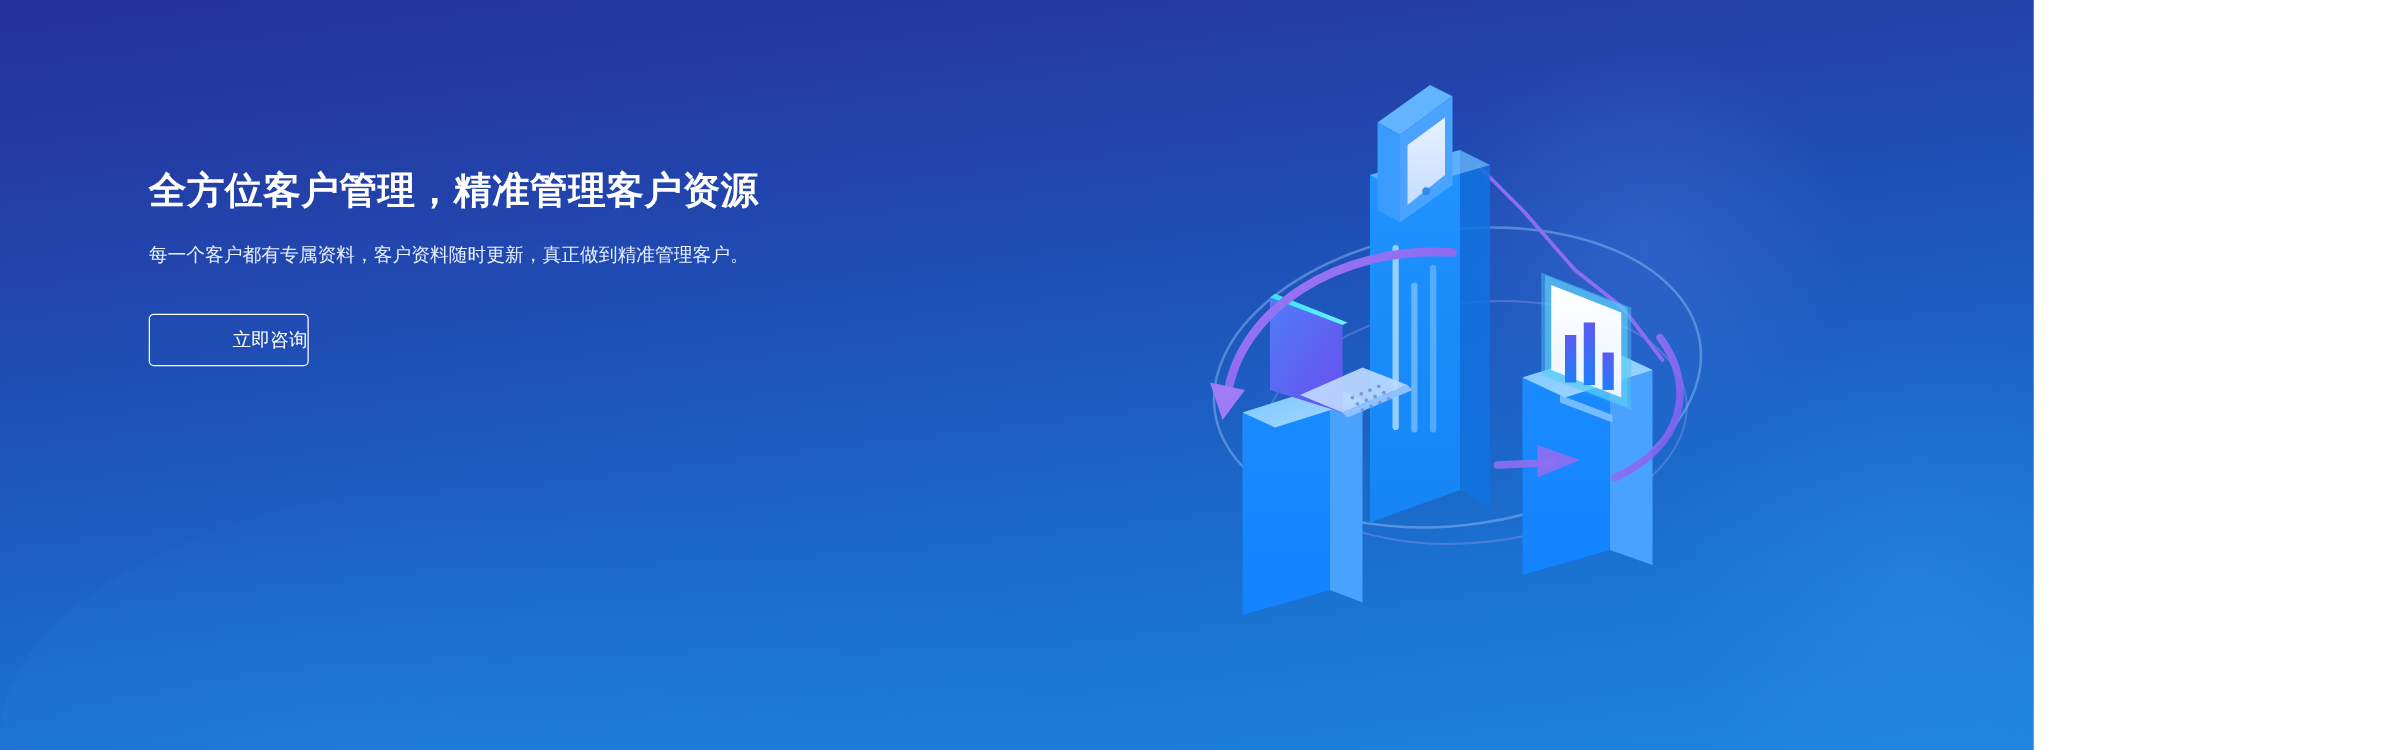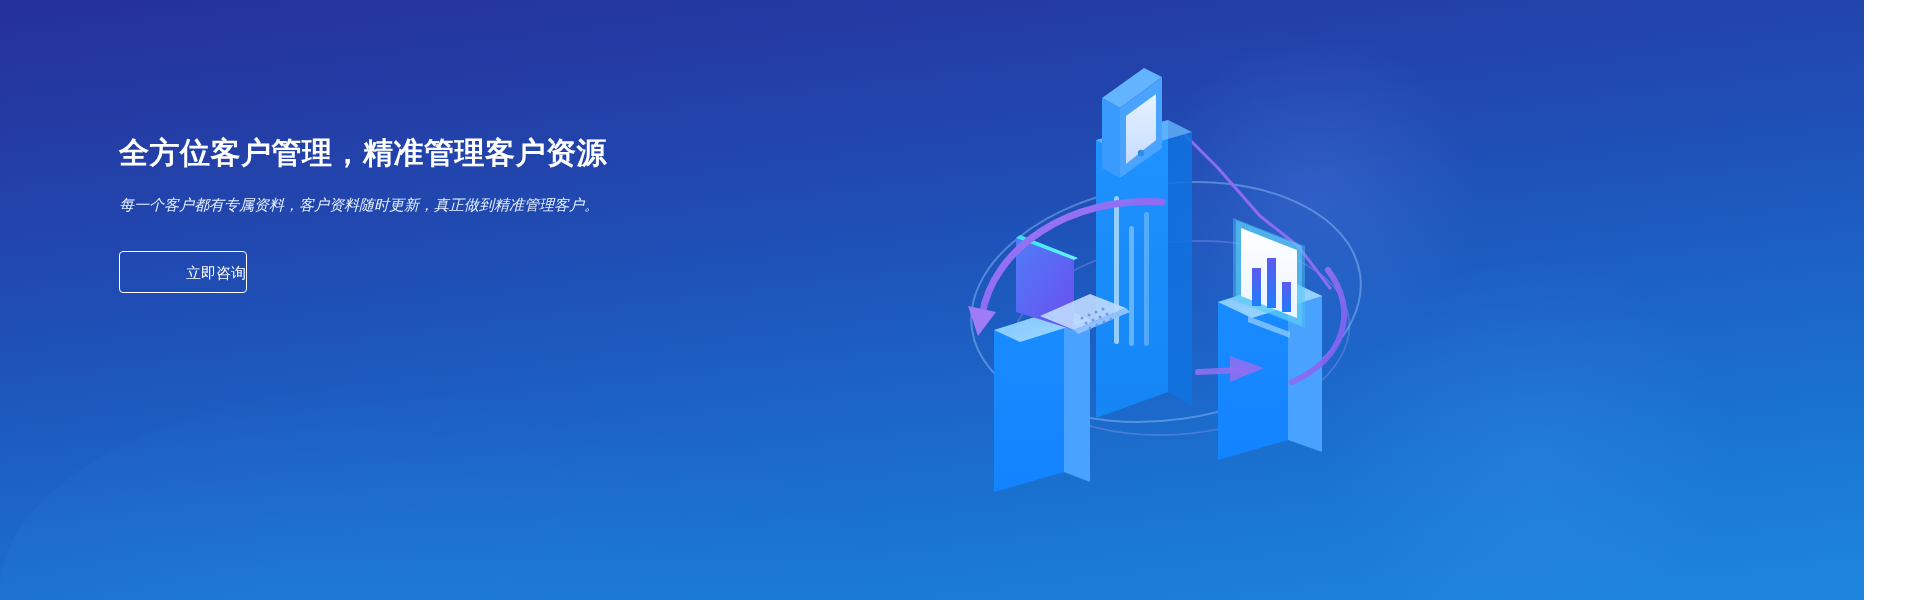--- a/index.html
+++ b/index.html
@@ -1,40 +1,40 @@
 <!DOCTYPE html>
 <html><head>
 <meta charset="utf-8">
 <style>
   html,body{margin:0;padding:0;}
   body{
     width:1920px;height:600px;overflow:hidden;
     font-family:"Liberation Sans","DejaVu Sans",sans-serif;
   }
   .banner{
-    position:relative;width:1864px;height:600px;overflow:hidden;
+    position:relative;width:1627px;height:600px;overflow:hidden;
     background:linear-gradient(173deg,#25309b 0%,#243da6 18%,#1f4db4 38%,#1c63c6 60%,#1a78d4 82%,#1e86de 100%);
   }
   
   .bg-glow{position:absolute;border-radius:50%;pointer-events:none;}
   .glow-a{left:1150px;top:30px;width:330px;height:330px;
     background:radial-gradient(circle at 50% 50%,rgba(90,130,235,.28) 0%,rgba(90,130,235,.10) 45%,rgba(90,130,235,0) 70%);}
   .glow-b{left:1320px;top:250px;width:420px;height:420px;
     background:radial-gradient(circle at 50% 50%,rgba(80,170,255,.16) 0%,rgba(80,170,255,0) 68%);}
   .glow-c{left:0px;top:380px;width:900px;height:420px;
     background:radial-gradient(ellipse at 30% 50%,rgba(60,160,240,.13) 0%,rgba(60,160,240,0) 70%);}
   
   .copy{position:absolute;left:119px;top:132px;width:640px;}
   .headline{
     margin:0;color:#ffffff;font-size:30px;line-height:42px;font-weight:bold;
     letter-spacing:.5px;white-space:nowrap;
   }
   .subcopy{
     margin:18px 0 0 0;color:#e6f0ff;font-size:15px;line-height:25px;
-    width:480px;font-weight:normal;font-style:italic;
+    width:480px;font-weight:normal;
   }
   .cta{
     display:inline-block;margin-top:34px;width:128px;height:42px;line-height:42px;
     text-align:right;color:#ffffff;font-size:15px;
     border:1px solid #ffffff;border-radius:4px;background:transparent;
     cursor:pointer;box-sizing:border-box;
   }
   
   .art{position:absolute;left:930px;top:20px;width:480px;height:560px;}
   .art svg{display:block;}

